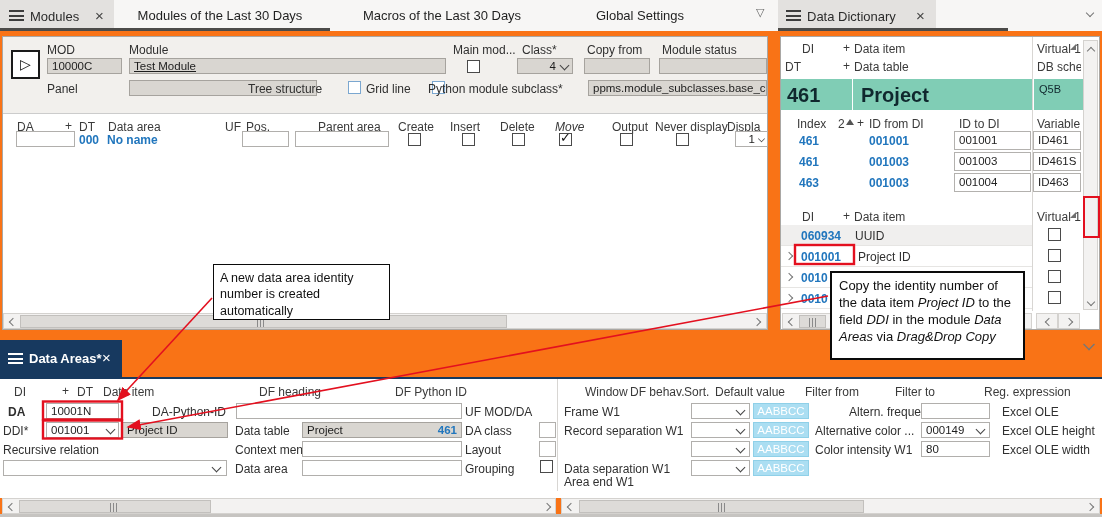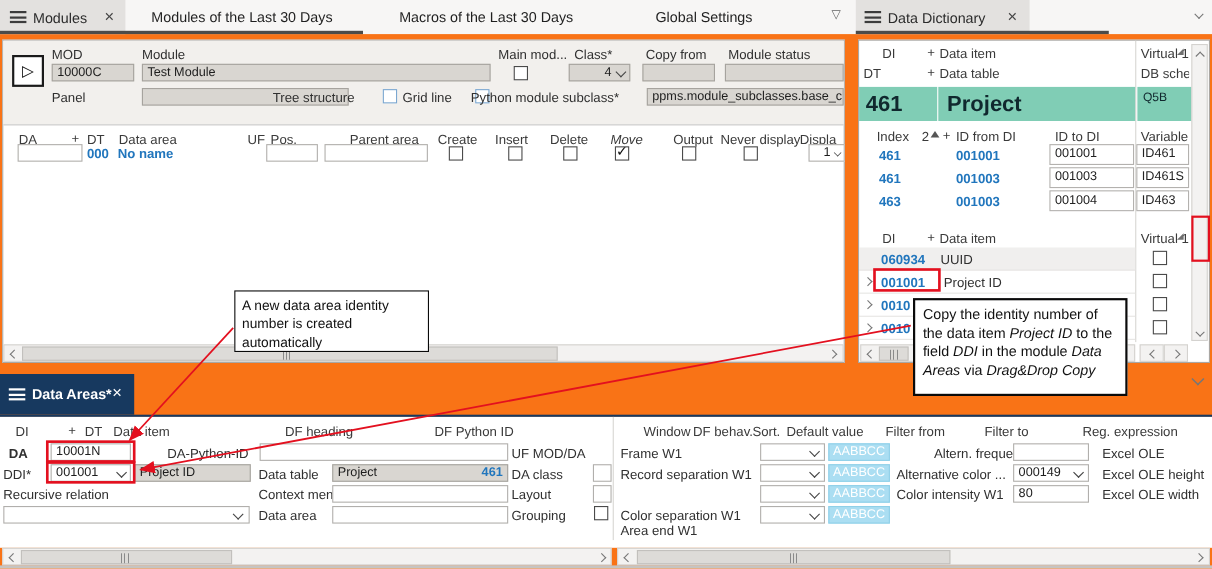--- a/index.html
+++ b/index.html
@@ -73,21 +73,21 @@
       <div class="abs" style="left:8px;top:13px;width:25px;height:25px;background:#fff;border:2px solid #1a1a1a;text-align:center;line-height:24px;font-size:14px;color:#111;">
         <span>▷</span>
       </div>
       <span class="lbl" style="left:44px;top:7px;">MOD</span>
       <span class="lbl" style="left:126px;top:7px;">Module</span>
       <span class="lbl" style="left:450px;top:7px;">Main mod...</span>
       <span class="lbl" style="left:519px;top:7px;">Class*</span>
       <span class="lbl" style="left:584px;top:7px;">Copy from</span>
       <span class="lbl" style="left:659px;top:7px;">Module status</span>
       <div class="fin" style="left:44px;top:21px;width:75px;">10000C</div>
-      <div class="fin" style="left:126px;top:21px;width:317px;">Test Module</div>
+      <div class="fin" style="left:126px;top:21px;width:317px;text-decoration:underline;">Test Module</div>
       <div class="cb" style="left:464px;top:23px;"></div>
       <div class="fin" style="left:514px;top:21px;width:56px;text-align:right;padding-right:16px;">
         <span>4</span>
         <span class="dd" style="right:3px;top:3px;"></span>
       </div>
       <div class="fin" style="left:581px;top:21px;width:66px;"></div>
       <div class="fin" style="left:656px;top:21px;width:108px;"></div>
       <span class="lbl" style="left:44px;top:46px;">Panel</span>
       <div class="fin" style="left:126px;top:43px;width:188px;"></div>
       <span class="lbl" style="left:245px;top:46px;">Tree structure</span>
@@ -296,21 +296,21 @@
     <span class="dd" style="right:5px;top:3px;"></span>
   </div>
   <span class="lbl" style="left:235px;top:463px;">Data area</span>
   <div class="fw" style="left:302px;top:460px;width:160px;"></div>
   <span class="lbl" style="left:465px;top:463px;">Grouping</span>
   <div class="cb" style="left:540px;top:460px;"></div>
 
   <span class="lbl" style="left:564px;top:406px;">Frame W1</span>
   <span class="lbl" style="left:564px;top:425px;">Record separation W1</span>
   <span class="lbl" style="left:564px;top:444px;margin-top:32px;">Area end W1</span>
-  <span class="lbl" style="left:564px;top:463px;">Color separation W1</span>
+  <span class="lbl" style="left:564px;top:463px;">Data separation W1</span>
 
   <div class="fw" style="left:691px;top:403px;width:59px;">
       <span class="dd" style="right:4px;top:3px;"></span>
     </div>
   <div class="fw" style="left:691px;top:422px;width:59px;">
       <span class="dd" style="right:4px;top:3px;"></span>
     </div>
   <div class="fw" style="left:691px;top:441px;width:59px;">
       <span class="dd" style="right:4px;top:3px;"></span>
     </div>

